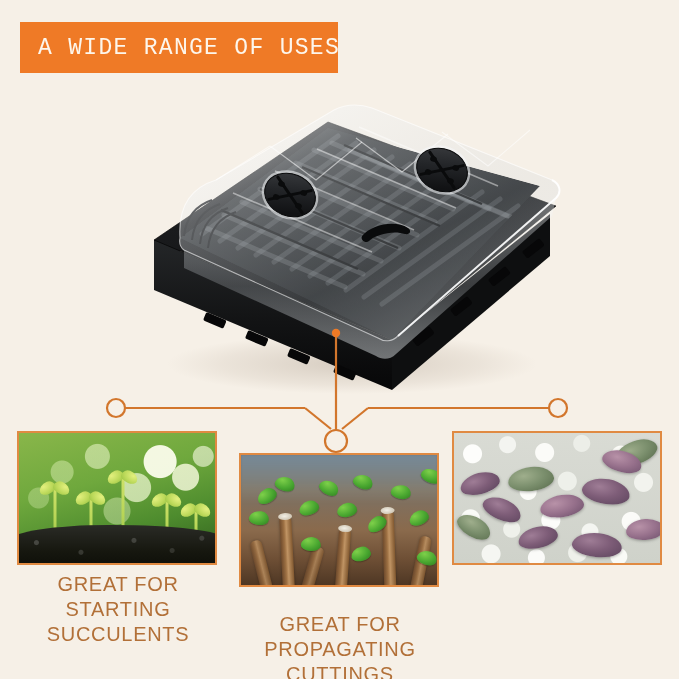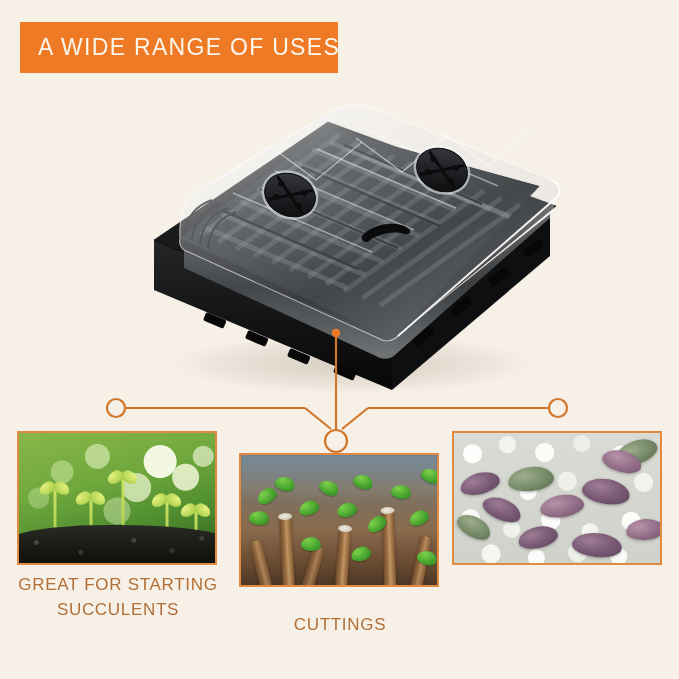--- a/index.html
+++ b/index.html
@@ -35,21 +35,21 @@
     align-items: center;
     box-sizing: border-box;
     padding-left: 18px;
   }
   .title-text {
     color: #fdf6ec;
     font-size: 23px;
     letter-spacing: 1.3px;
     font-weight: 400;
     white-space: nowrap;
-    font-family: Liberation Sans, sans-serif;
+    font-family: Liberation Mono, monospace;
   }
 
   
   .product-stage {
     position: absolute;
     left: 120px;
     top: 88px;
     width: 445px;
     height: 310px;
   }
@@ -189,21 +189,21 @@
   }
   .sleaf.pink {
     background: radial-gradient(ellipse at 35% 35%, #b892a8 0%, #97718c 48%, #6c4f6a 100%);
   }
 
   
   .caption {
     position: absolute;
     text-align: center;
     color: #b27038;
-    font-size: 17px;
+    font-size: 20px;
     line-height: 25px;
     letter-spacing: 0.7px;
     font-family: "Liberation Sans", sans-serif;
     font-weight: 400;
   }
   .caption.left   { left: 6px;   top: 572px; width: 224px; }
   .caption.middle { left: 228px; top: 612px; width: 224px; }
   .caption.right  { left: 454px; top: 572px; width: 210px; }
 </style>
 </head>
@@ -487,17 +487,18 @@
       </div>
     </div>
   </div>
 
   <div class="caption left">
     <div>GREAT FOR STARTING</div>
     <div>SUCCULENTS</div>
   </div>
 
   <div class="caption middle">
+    <div>GREAT FOR PROPAGATING</div>
     <div>CUTTINGS</div>
   </div>
 
 
 </div>
 
 </body></html>

